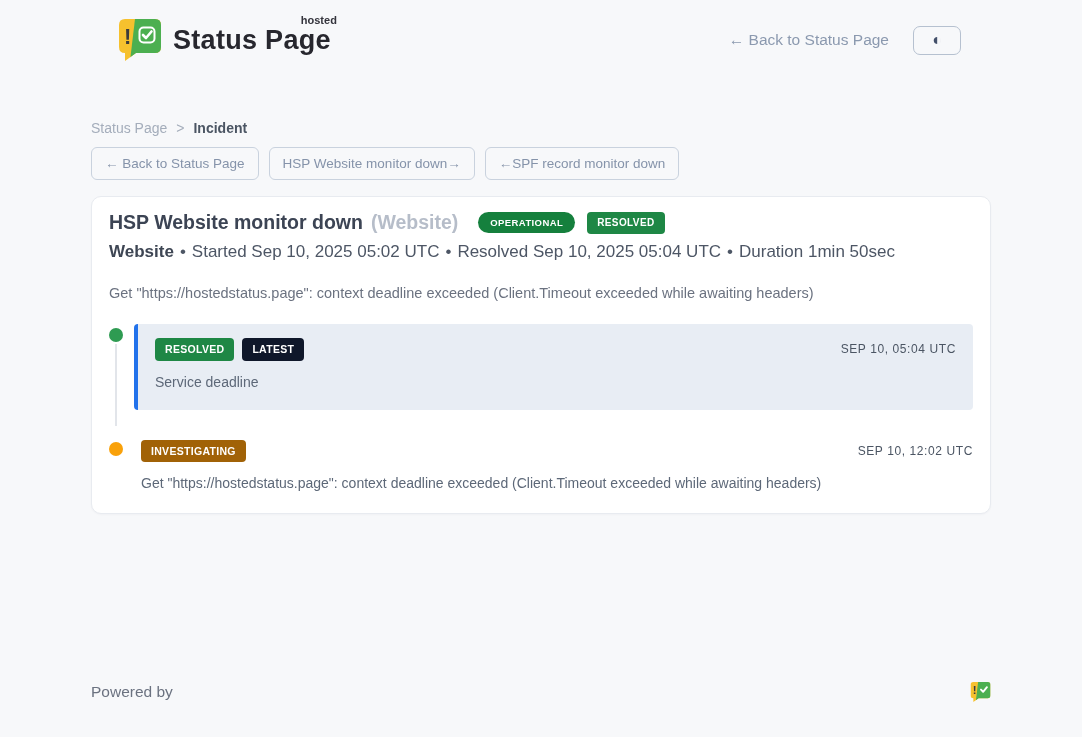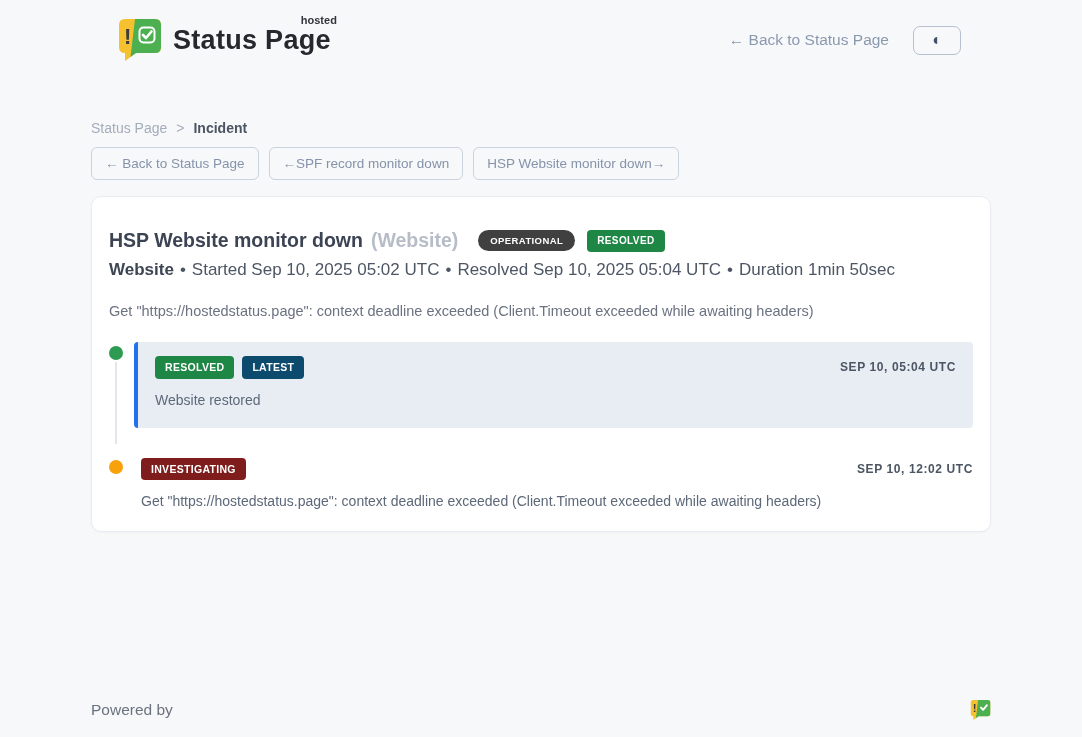--- a/index.html
+++ b/index.html
@@ -55,21 +55,21 @@
     font-size: 13.5px; padding: 8px 13px; border-radius: 6px;
     font-family: inherit; cursor: pointer; white-space: nowrap;
   }
 
   
   .card {
     background: #ffffff;
     border: 1px solid #e8ebf0;
     border-radius: 10px;
     margin-top: 16px;
-    padding: 32px 17px 22px;
+    padding: 14px 17px 22px;
     box-shadow: 0 1px 2px rgba(20,30,60,0.03);
   }
   .card-head { display: flex; align-items: center; gap: 12px; flex-wrap: nowrap; }
   .incident-title { font-size: 19.5px; font-weight: 700; color: #3c4454; }
   .incident-component { font-size: 19.5px; font-weight: 700; color: #b6bdc9; margin-left: -4px; }
   .badge {
     color: #fff; font-weight: 700; text-transform: uppercase;
     display: inline-block; line-height: 1;
   }
   .badge-pill { font-size: 9.5px; padding: 6px 12px; border-radius: 999px; letter-spacing: 0.4px; margin-left: 8px; }
@@ -99,21 +99,21 @@
     background: #e8edf4;
     border-left: 4px solid #2272eb;
     border-radius: 4px;
     padding: 14px 17px 20px;
   }
   .update-plain { margin-left: 32px; }
   .update-head { display: flex; align-items: center; gap: 8px; }
   .badge-sm { font-size: 10.5px; padding: 6px 10px; border-radius: 4px; letter-spacing: 0.3px; }
   .timestamp {
     margin-left: auto;
-    font-size: 12px; font-weight: 700; color: #4b5563; letter-spacing: 0.6px;
+    font-size: 12px; font-weight: 400; color: #4b5563; letter-spacing: 0.6px;
   }
   .update-message { margin-top: 13px; font-size: 14px; color: #5d6878; }
 
   
   .footer { text-align: center; margin-top: 168px; }
   .powered {
     display: flex; align-items: center; justify-content: space-between; gap: 8px;
     font-size: 15.5px; color: #6b7280;
   }
   .copyright { margin-top: 19px; font-size: 11.5px; color: #9ba3ae; letter-spacing: 0.2px; }
@@ -153,30 +153,30 @@
 <main>
   <nav class="breadcrumb">
     <span class="crumb-root">Status Page</span>
     <span class="crumb-sep">&gt;</span>
     <span class="crumb-current">Incident</span>
   </nav>
 
   <div class="title-row">
     <div class="nav-buttons">
       <button class="nav-btn">← Back to Status Page</button>
+      <button class="nav-btn">HSP Website monitor down→</button>
       <button class="nav-btn">←SPF record monitor down</button>
-      <button class="nav-btn">HSP Website monitor down→</button>
     </div>
   </div>
 
   <section class="card">
     <div class="card-head">
       <span class="incident-title">HSP Website monitor down</span>
       <span class="incident-component">(Website)</span>
-      <span class="badge badge-pill" style="background-color: #404040;">OPERATIONAL</span>
+      <span class="badge badge-pill" style="background-color: #15803d;">OPERATIONAL</span>
       <span class="badge badge-rect" style="background-color: rgb(30, 135, 69);">RESOLVED</span>
     </div>
 
     <div class="meta">
       <span class="meta-component">Website</span>
       <span class="meta-sep">•</span>
       <span>Started Sep 10, 2025 05:02 UTC</span>
       <span class="meta-sep">•</span>
       <span>Resolved Sep 10, 2025 05:04 UTC</span>
       <span class="meta-sep">•</span>
@@ -186,31 +186,31 @@
     <p class="description">Get "https://hostedstatus.page": context deadline exceeded (Client.Timeout exceeded while awaiting headers)</p>
 
     <div class="timeline">
       <div class="tl-line"></div>
 
       <div class="update">
         <span class="dot dot-first" style="background-color: rgb(46, 155, 82);"></span>
         <div class="update-box">
           <div class="update-head">
             <span class="badge badge-sm" style="background-color: rgb(30, 135, 69);">RESOLVED</span>
-            <span class="badge badge-sm" style="background-color: #0c4a6e;">LATEST</span>
+            <span class="badge badge-sm" style="background-color: #0f172a;">LATEST</span>
             <span class="timestamp">SEP 10, 05:04 UTC</span>
           </div>
-          <p class="update-message">Website restored</p>
+          <p class="update-message">Service deadline</p>
         </div>
       </div>
 
       <div class="update update-plain">
         <span class="dot dot-second" style="left: -32px; background-color: rgb(249, 161, 10);"></span>
         <div class="update-head">
-          <span class="badge badge-sm" style="background-color: #7f1d1d;">INVESTIGATING</span>
+          <span class="badge badge-sm" style="background-color: #a16207;">INVESTIGATING</span>
           <span class="timestamp">SEP 10, 12:02 UTC</span>
         </div>
         <p class="update-message">Get "https://hostedstatus.page": context deadline exceeded (Client.Timeout exceeded while awaiting headers)</p>
       </div>
     </div>
   </section>
 
   <footer class="footer">
     <div class="powered">
       <span>Powered by</span>

